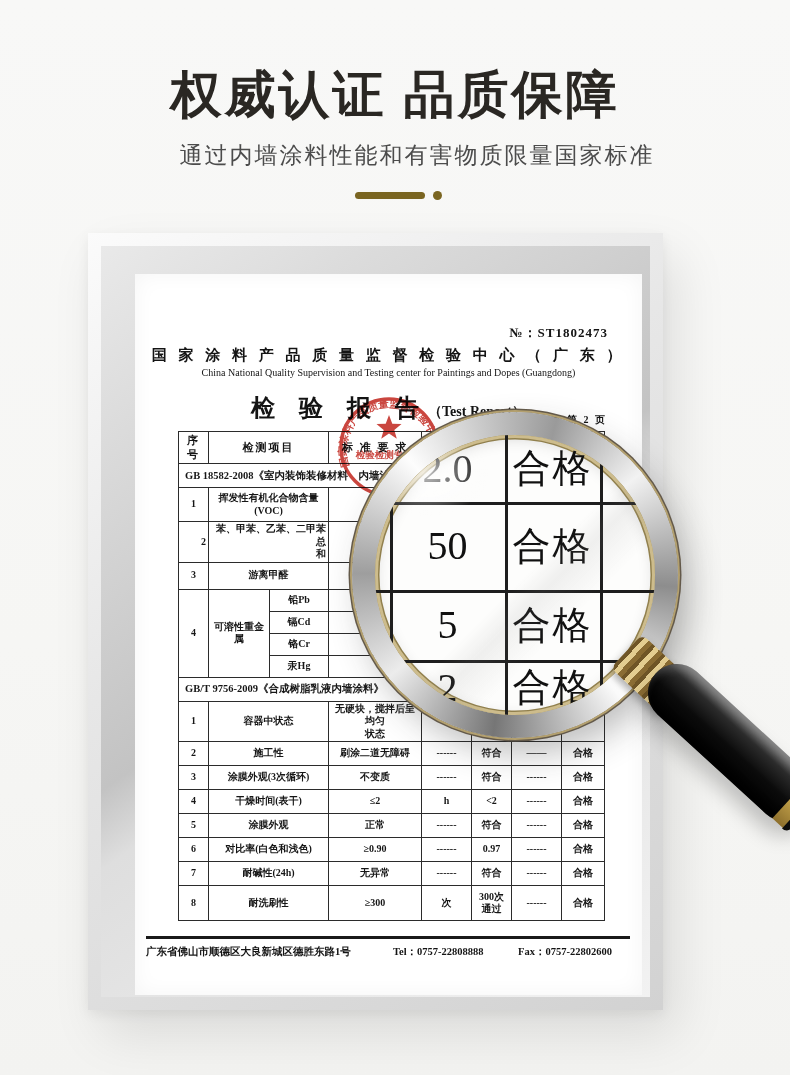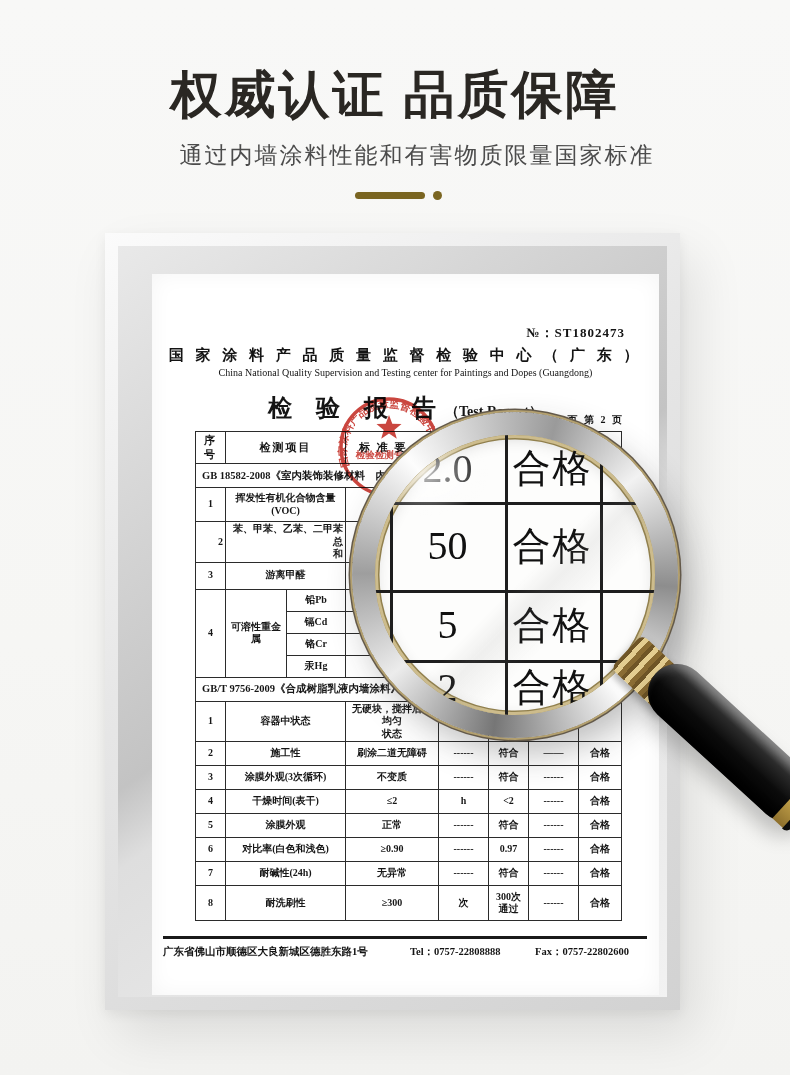--- a/index.html
+++ b/index.html
@@ -12,21 +12,21 @@
     font-family:"Liberation Sans", sans-serif; font-weight:900; font-size:51px; line-height:1.12;
     letter-spacing:3px; color:#2a2723;margin-top:16px; }
   .hero-sub { position:absolute; top:140px; left:0; right:0; text-align:center;
     font-size:23px; letter-spacing:2px; color:#4c4c4c; font-weight:400;margin-left:44px; }
   .accent-line { position:absolute; top:192px; left:355px; width:70px; height:7px;
     border-radius:4px; background:#7a6521; }
   .accent-dot { position:absolute; top:191px; left:433px; width:9px; height:9px;
     border-radius:50%; background:#7a6521; }
 
   
-  .frame { position:absolute; left:105px; top:233px; width:575px; height:777px;
+  .frame { position:absolute; left:88px; top:233px; width:575px; height:777px;
     background:linear-gradient(145deg,#fbfbfb 0%, #e7e7e7 40%, #d2d2d2 100%);
     box-shadow: 14px 24px 48px rgba(0,0,0,.10), 0 4px 12px rgba(0,0,0,.06); }
   .frame-mid { position:absolute; inset:13px;
     background:linear-gradient(325deg,#f2f2f2 0%, #dedede 45%, #c3c3c3 52%, #e9e9e9 100%); }
   .doc { position:absolute; left:34px; top:28px; width:507px; height:721px; background:#fff;
     box-shadow: inset 0 0 22px rgba(0,0,0,.045);
     font-family:"Liberation Serif", serif; color:#141414; }
 
   .report-no { position:absolute; top:50px; right:34px; font-weight:bold; font-size:13px; letter-spacing:1px; }
   .center-cn { position:absolute; top:72px; left:0; right:0; text-align:center;

